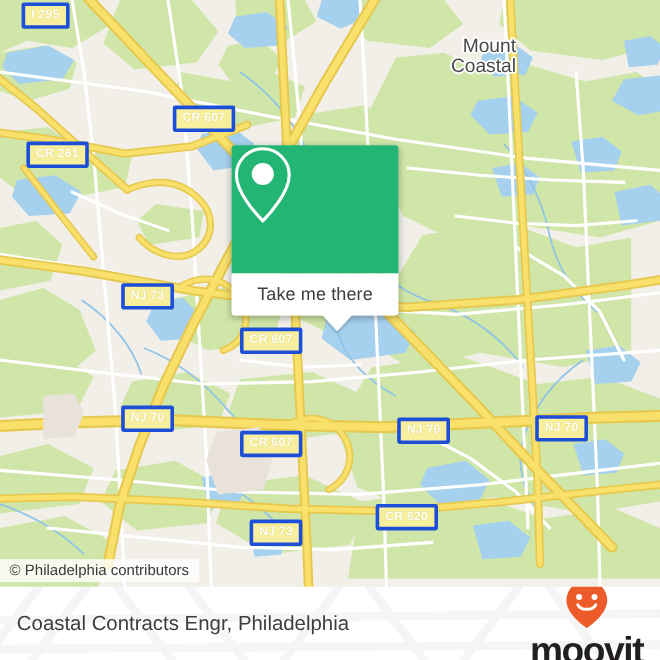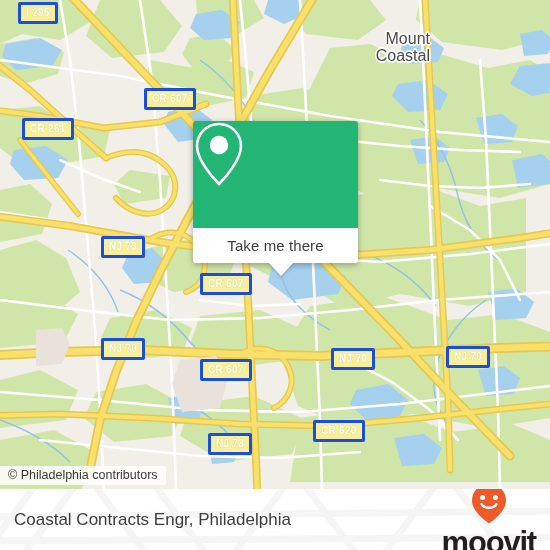--- a/index.html
+++ b/index.html
@@ -47,21 +47,21 @@
     text-shadow:
       -1.6px 0 #fff, 1.6px 0 #fff, 0 -1.6px #fff, 0 1.6px #fff,
       -1.2px -1.2px #fff, 1.2px -1.2px #fff, -1.2px 1.2px #fff, 1.2px 1.2px #fff;
     font-family:"Liberation Sans", sans-serif;
   }
 
   
   .popup{
     position:absolute;
     left:193px;top:121px;
-    width:165px;
+    width:139px;
     border-radius:3px;
     box-shadow:0 2px 6px rgba(0,0,0,.30);
     overflow:visible;
     z-index:40;
   }
   .popup-head{
     height:107px;
     background:#22b573;
     border-radius:3px 3px 0 0;
     display:flex;align-items:center;justify-content:center;

